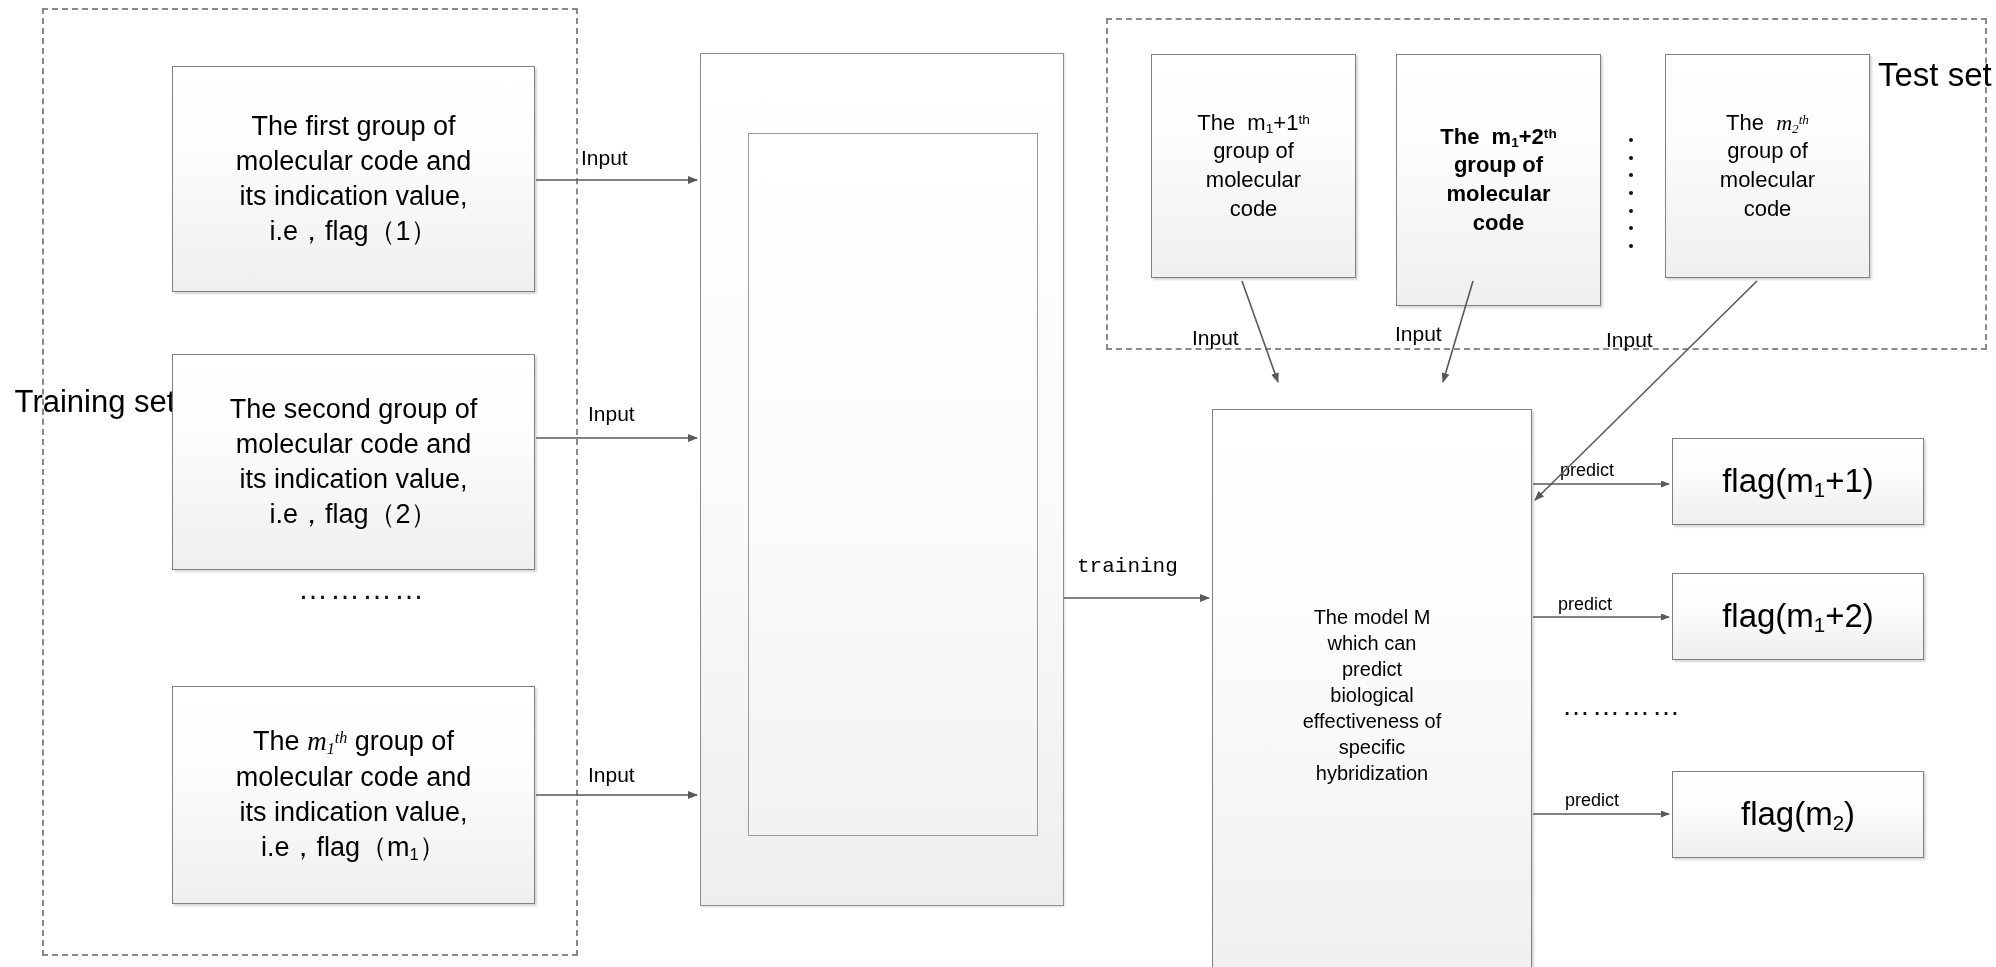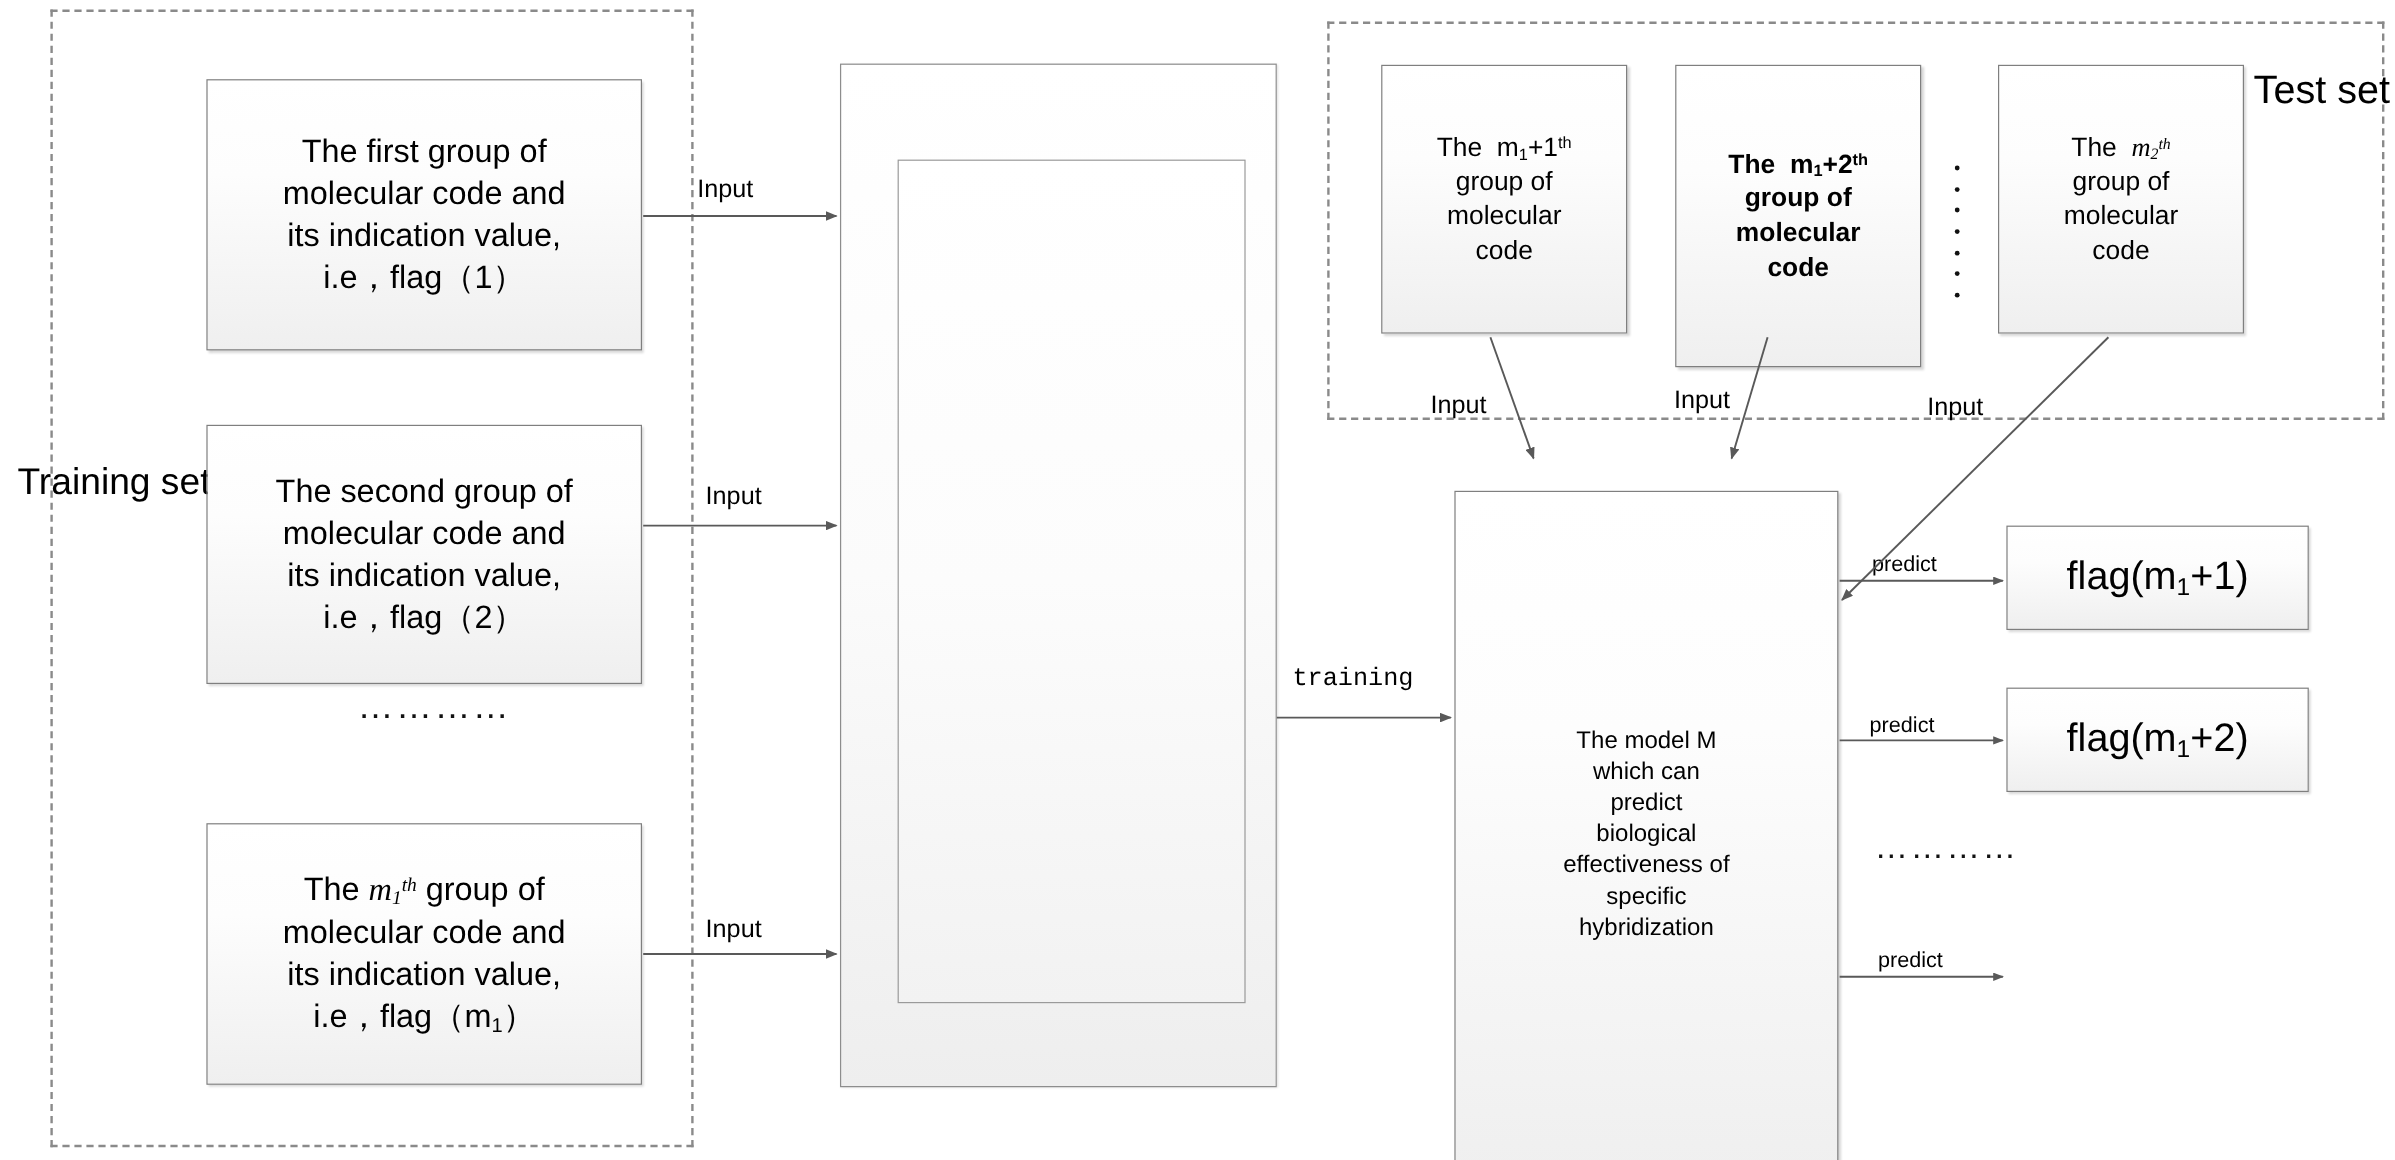--- a/index.html
+++ b/index.html
@@ -187,20 +187,23 @@
   </div>
 
   <div class="node fs-flag" style="left:1672px; top:573px; width:252px; height:87px;">
     <div class="txt">flag(m<sub>1</sub>+2)</div>
   </div>
 
   <div class="ellipsis-h" style="left:1562px; top:690px; font-size:28px;">
     <span>…………</span>
   </div>
 
+  <div class="node fs-flag" style="left:1672px; top:771px; width:252px; height:87px;">
+    <div class="txt">flag(m<sub>2</sub>)</div>
+  </div>
 
   <div class="label fs-edge" style="left:581px; top:145px;"><span>Input</span></div>
   <div class="label fs-edge" style="left:588px; top:401px;"><span>Input</span></div>
   <div class="label fs-edge" style="left:588px; top:762px;"><span>Input</span></div>
 
   <div class="label fs-edge" style="left:1077px; top:554px;font-family:Liberation Mono, monospace;"><span>training</span></div>
 
   <div class="label fs-edge" style="left:1192px; top:325px;"><span>Input</span></div>
   <div class="label fs-edge" style="left:1395px; top:321px;"><span>Input</span></div>
   <div class="label fs-edge" style="left:1606px; top:327px;"><span>Input</span></div>

